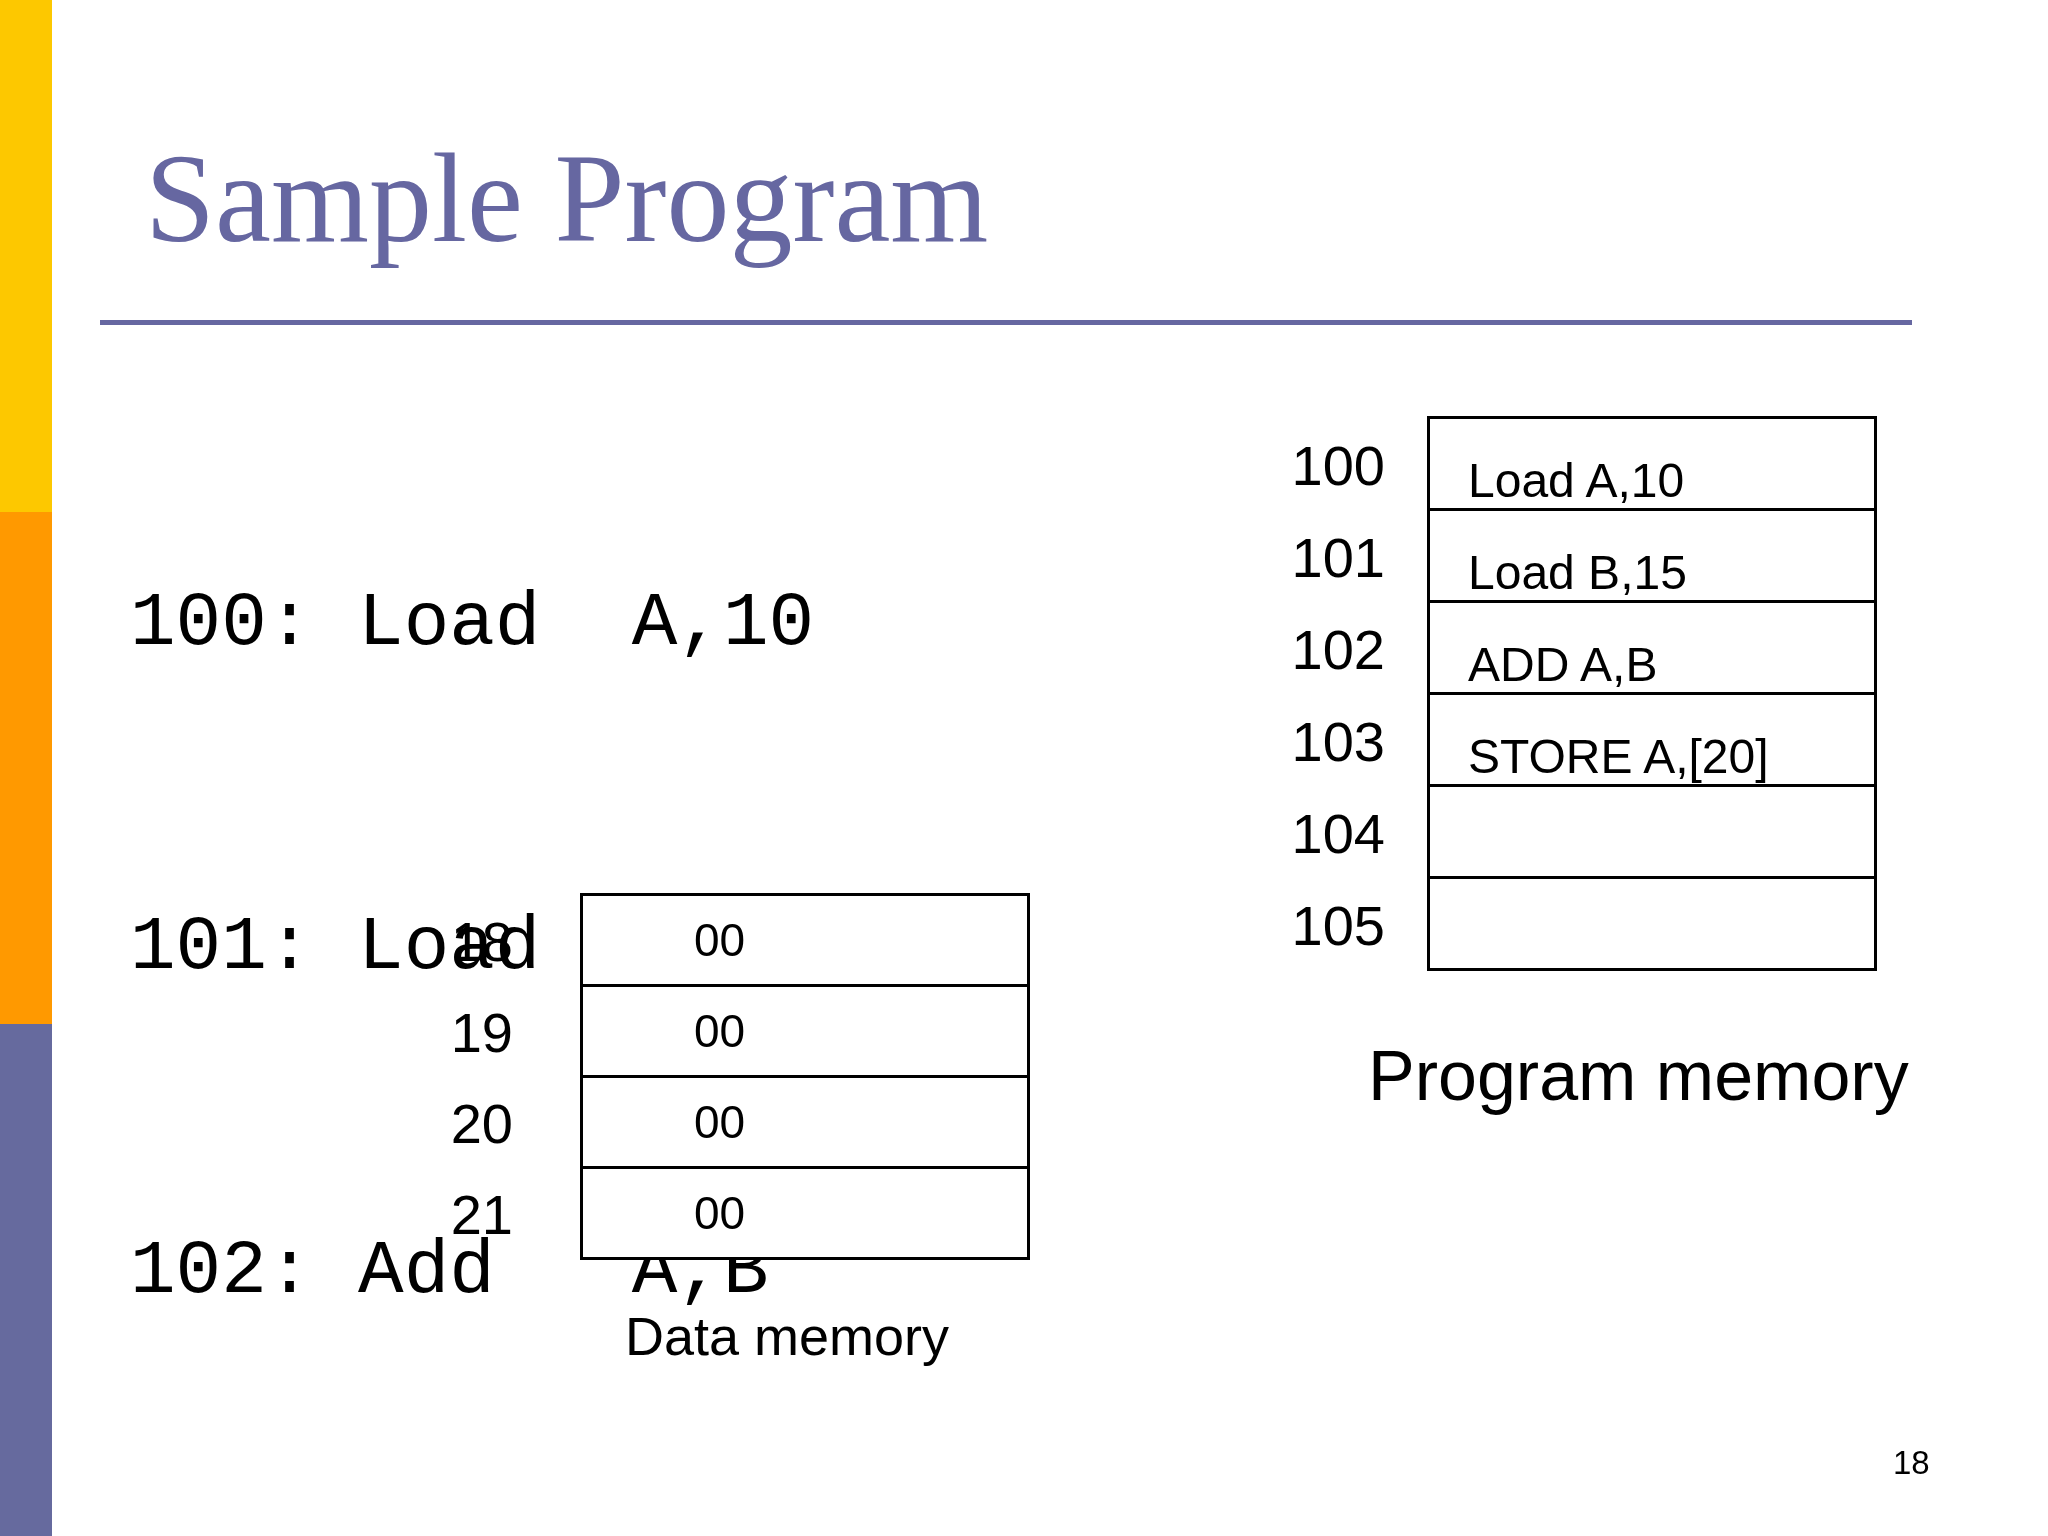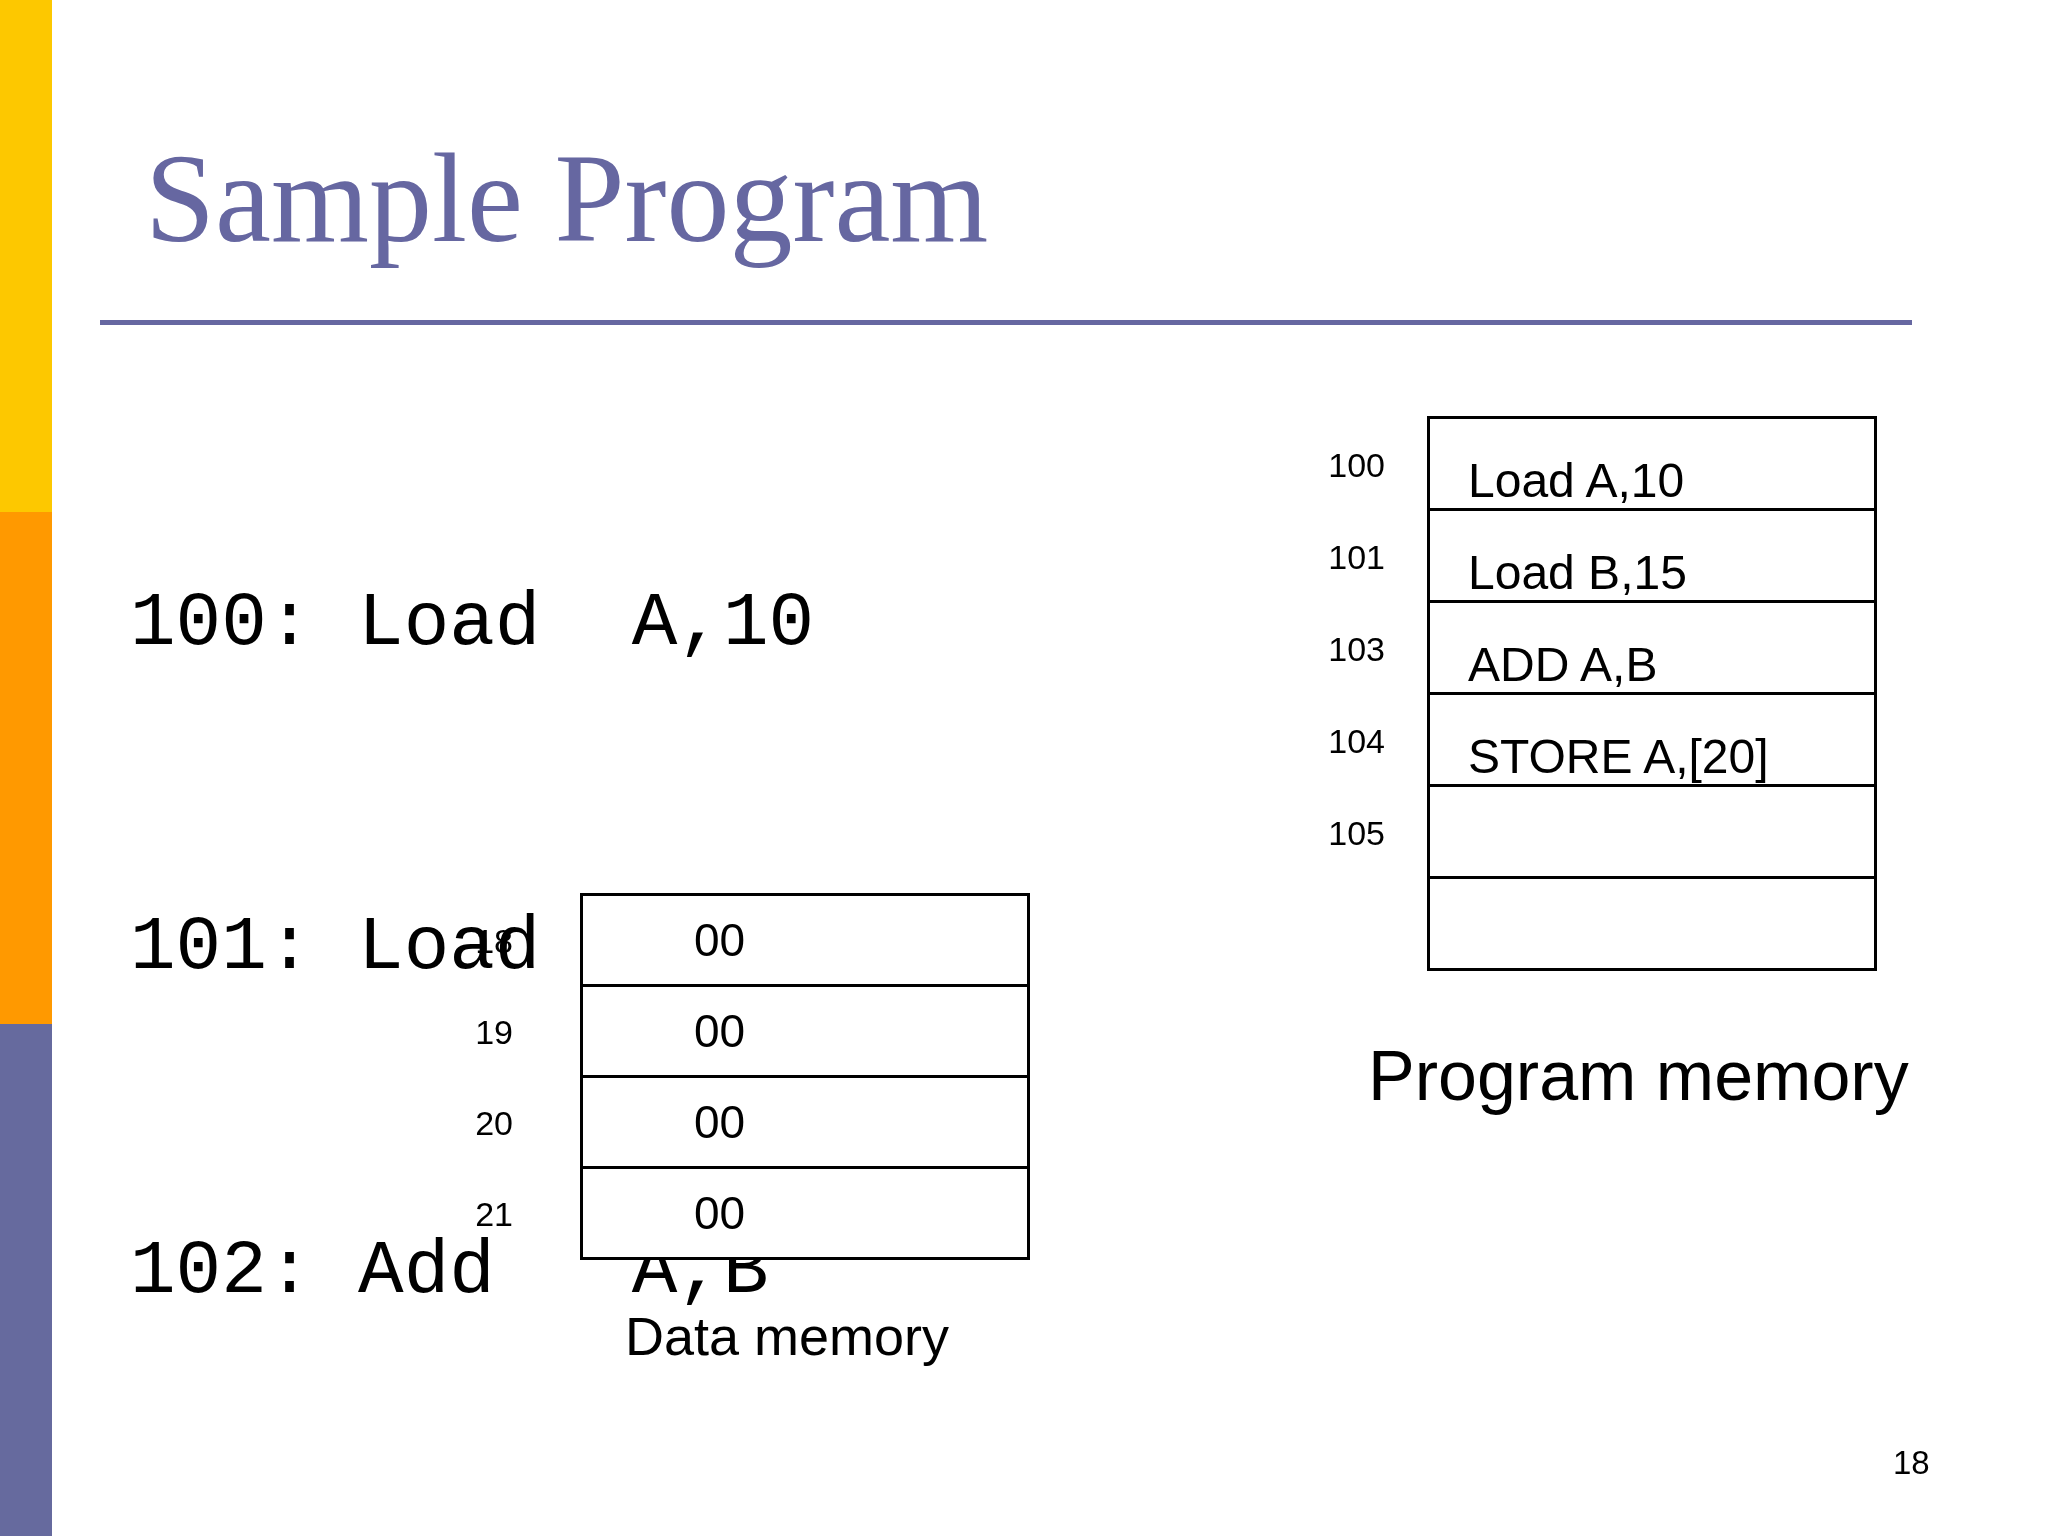--- a/index.html
+++ b/index.html
@@ -31,21 +31,21 @@
     position:absolute; left:130px; top:354px;
     font-family:"Liberation Mono","DejaVu Sans Mono",monospace;
     font-size:76px; line-height:108px; white-space:pre; color:#000;
   }
 
   
   .mem-box { position:absolute; border:3px solid #000; background:#fff; }
   .mem-row { box-sizing:border-box; display:flex; align-items:center; border-bottom:3px solid #000; }
   .mem-row:last-child { border-bottom:none; }
   .addr-col { position:absolute; display:flex; flex-direction:column; }
-  .addr { display:flex; align-items:center; justify-content:flex-end; font-size:34px; }
+  .addr { display:flex; align-items:center; justify-content:flex-end; font-size:56px; }
 
   
   .pm-box { left:1427px; top:416px; width:444px; }
   .pm-box .mem-row { height:92px; padding-left:38px; font-size:48px;align-items:flex-end; }
   .pm-box .mem-row:last-child { height:89px; }
   .pm-addrs { left:1240px; top:419px; width:145px; }
   .pm-addrs .addr { height:92px; }
   .pm-caption { position:absolute; left:1368px; top:1036px; font-size:70px; white-space:nowrap; }
 
   
@@ -96,20 +96,21 @@
     </div>
     <div class="mem-row">
       <span>00</span>
     </div>
   </div>
   <div class="dm-caption">Data memory</div>
 
   <div class="addr-col pm-addrs">
     <div class="addr">100</div>
     <div class="addr">101</div>
+    <div class="addr">102</div>
     <div class="addr">103</div>
     <div class="addr">104</div>
     <div class="addr">105</div>
   </div>
 
   <div class="mem-box pm-box">
     <div class="mem-row">
       <span>Load A,10</span>
     </div>
     <div class="mem-row">

